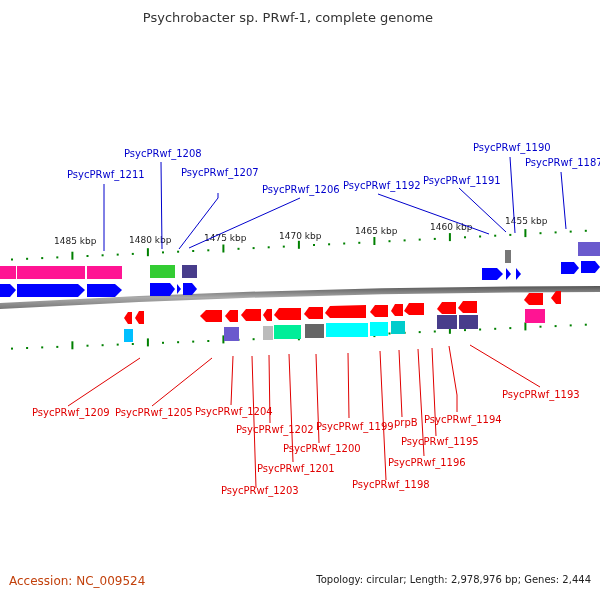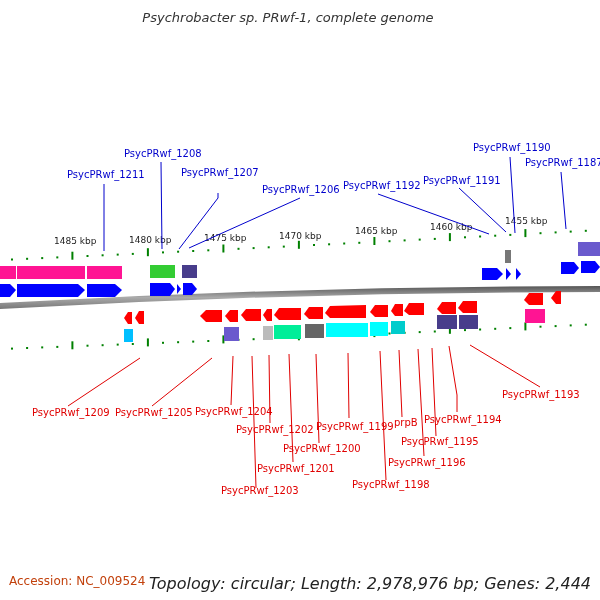--- a/index.html
+++ b/index.html
@@ -1,21 +1,21 @@
 <!DOCTYPE html>
 <html><head>
 <meta charset="utf-8">
 <style>
   html, body { margin: 0; padding: 0; background: #ffffff; }
   body { width: 600px; height: 600px; position: relative; overflow: hidden;
          font-family: "DejaVu Sans", "Liberation Sans", sans-serif; }
   #title { position: absolute; top: 10px; left: 0; width: 576px; text-align: center;
-           font-style: italic; font-size: 13px; color: #333; }
+           font-size: 13px; color: #333; }
   #footer-left { position: absolute; left: 9px; top: 574px; font-size: 12px; color: #c2410c; }
-  #footer-right { position: absolute; right: 9px; top: 574px; font-size: 16px; color: #222; font-style: italic; }
+  #footer-right { position: absolute; right: 9px; top: 574px; font-size: 10px; color: #222; }
   svg { position: absolute; left: 0; top: 0; }
   .lbl-blue { fill: #0000cc; font-size: 10px; font-family: "DejaVu Sans", sans-serif; }
   .lbl-red { fill: #e00000; font-size: 10px; font-family: "DejaVu Sans", sans-serif; }
   .kbp { fill: #222; font-size: 9px; font-family: "DejaVu Sans", sans-serif; }
 </style>
 </head>
 <body>
 
 <div id="title">Psychrobacter sp. PRwf-1, complete genome</div>
 

